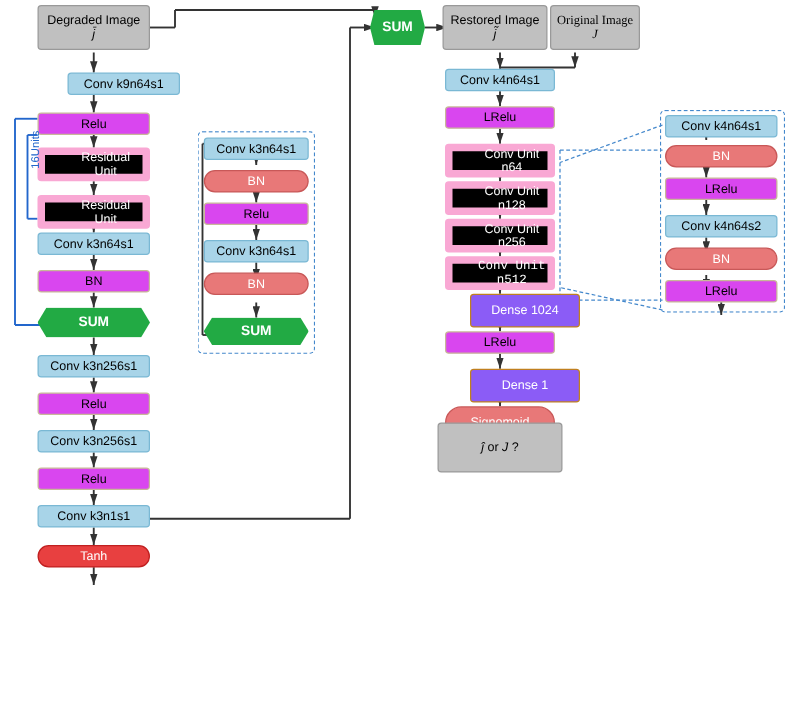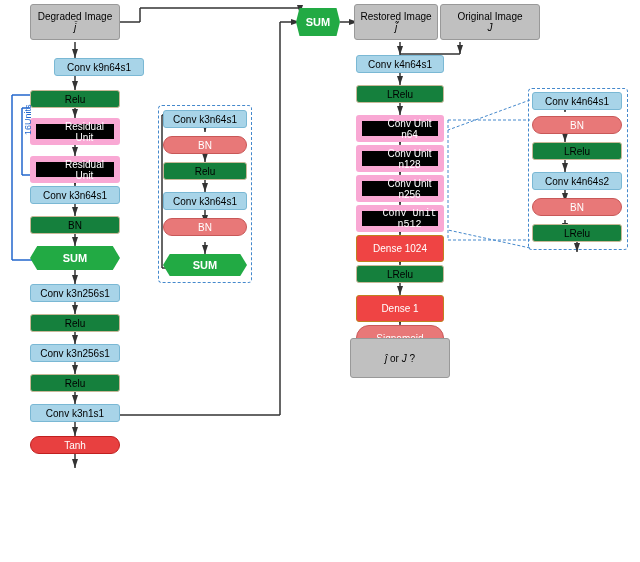--- a/index.html
+++ b/index.html
@@ -35,21 +35,21 @@
       background: #c0c0c0;
       border: 1px solid #999;
     }
 
     .block-light-blue {
       background: #a8d4e8;
       border: 1px solid #7ab8d4;
     }
 
     .block-tan {
-      background: #15803d;
+      background: #d946ef;
       border: 1px solid #c8b898;
     }
 
     .block-blue {
       background: #000000;
       border: 6px solid #f9a8d4;
       color: white;
       padding-left: 19px;
     }
 
@@ -63,23 +63,24 @@
     .block-green {
       background: #22aa44;
       border: 1px solid #118833;
       color: white;
       clip-path: polygon(8% 0%, 92% 0%, 100% 50%, 92% 100%, 8% 100%, 0% 50%);
       border-radius: 0;
       border: none;
     }
 
     .block-orange {
-      background: #ef4444;
+      background: #8b5cf6;
       border: 1px solid #c08020;
       color: white;
+      margin-left: 20px;
     }
 
     .block-red {
       background: #e84040;
       border: 1px solid #c02020;
       color: white;
       border-radius: 14px;
     }
 
     
@@ -196,21 +197,21 @@
   </div>
 
   <div class="block block-green" style="left:296px;top:8px;width:44px;height:28px;font-weight:bold;font-size:11px;color:white;">
     <span>SUM</span>
   </div>
 
   <div class="block block-gray" style="left:354px;top:4px;width:84px;height:36px;">
     <span>Restored Image<br><em>j̃</em></span>
   </div>
 
-  <div class="block block-gray" style="left:440px;top:4px;width:100px;height:36px;">
+  <div class="block block-gray" style="left:440px;top:4px;width:72px;height:36px;font-family:Liberation Serif, serif;">
     <span>Original Image<br><em>J</em></span>
   </div>
 
   <div class="block block-light-blue" style="left:30px;top:58px;width:90px;height:18px;margin-left:24px;">
     <span>Conv k9n64s1</span>
   </div>
 
   <div class="block block-tan" style="left:30px;top:90px;width:90px;height:18px;">
     <span>Relu</span>
   </div>

